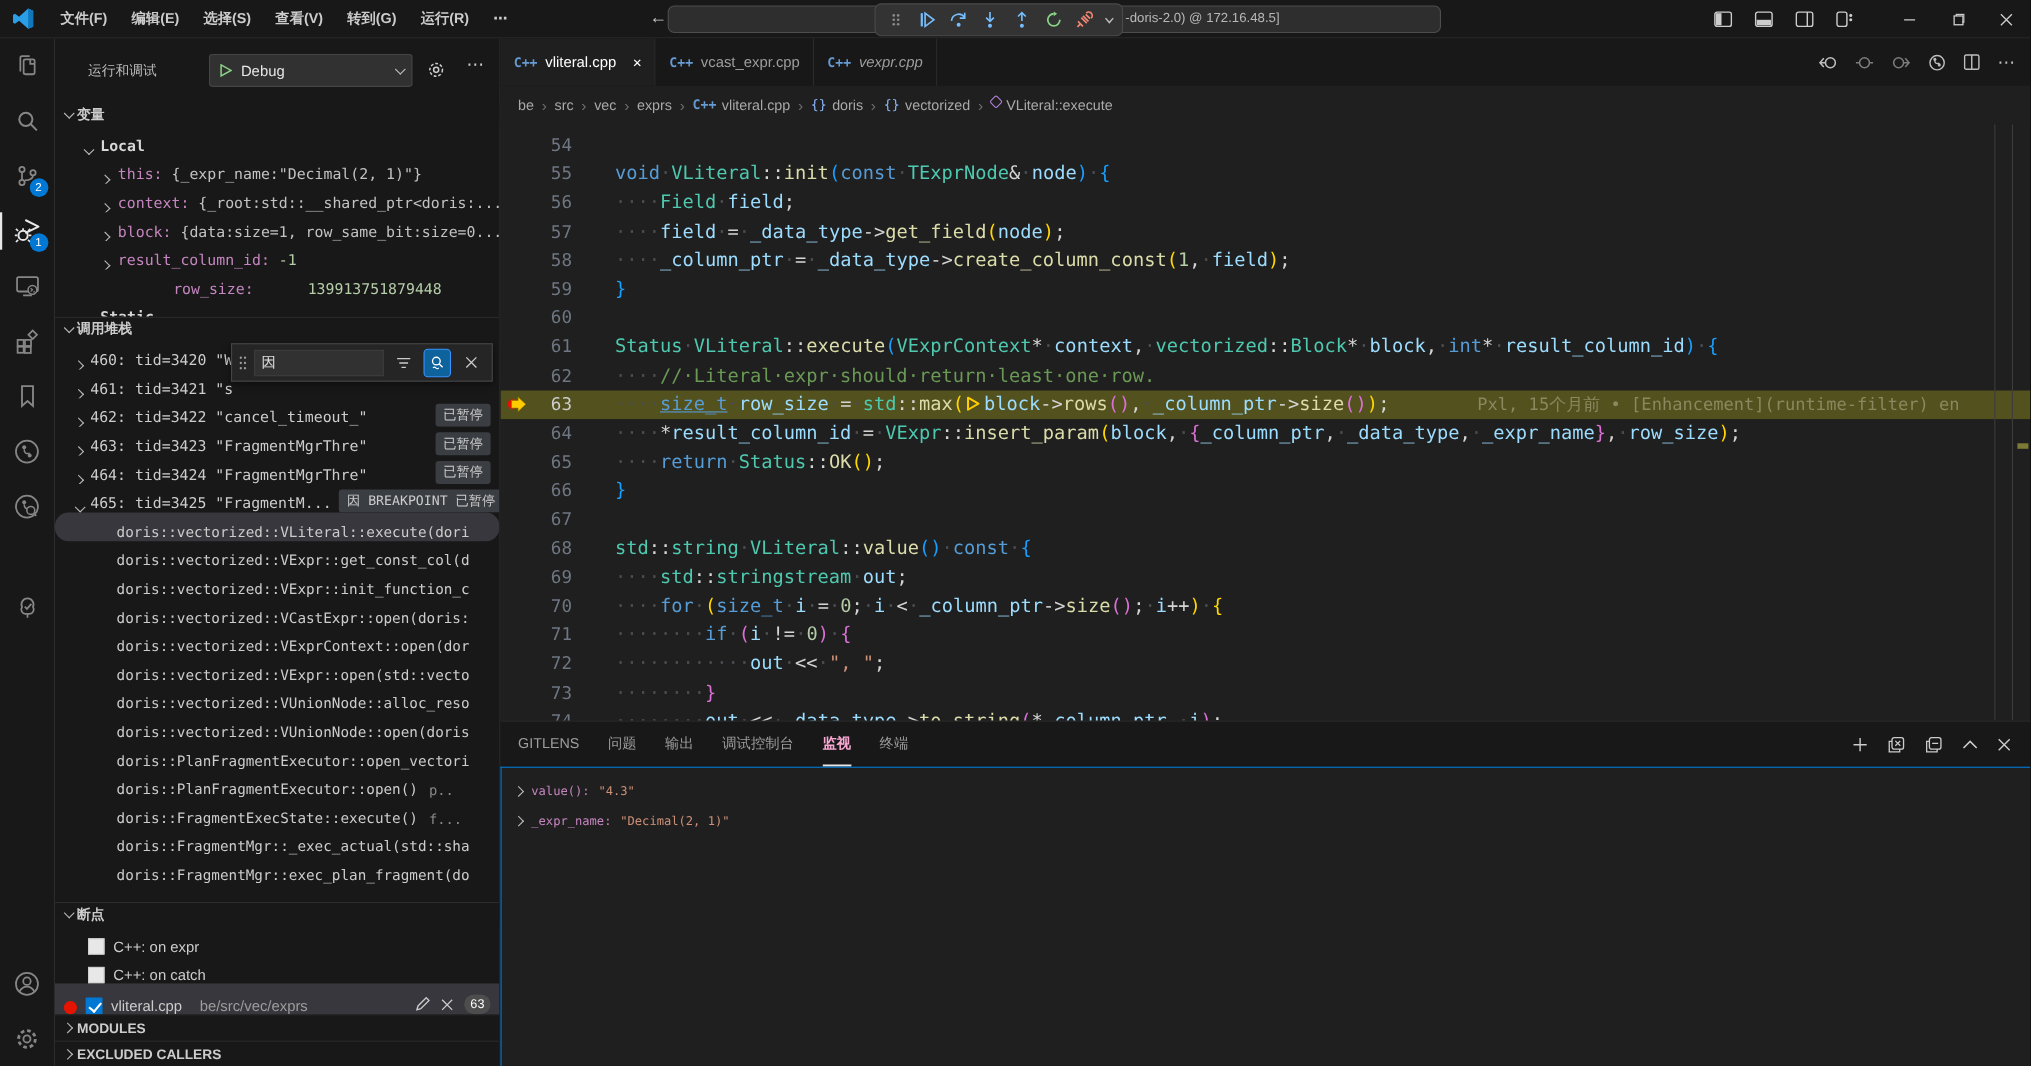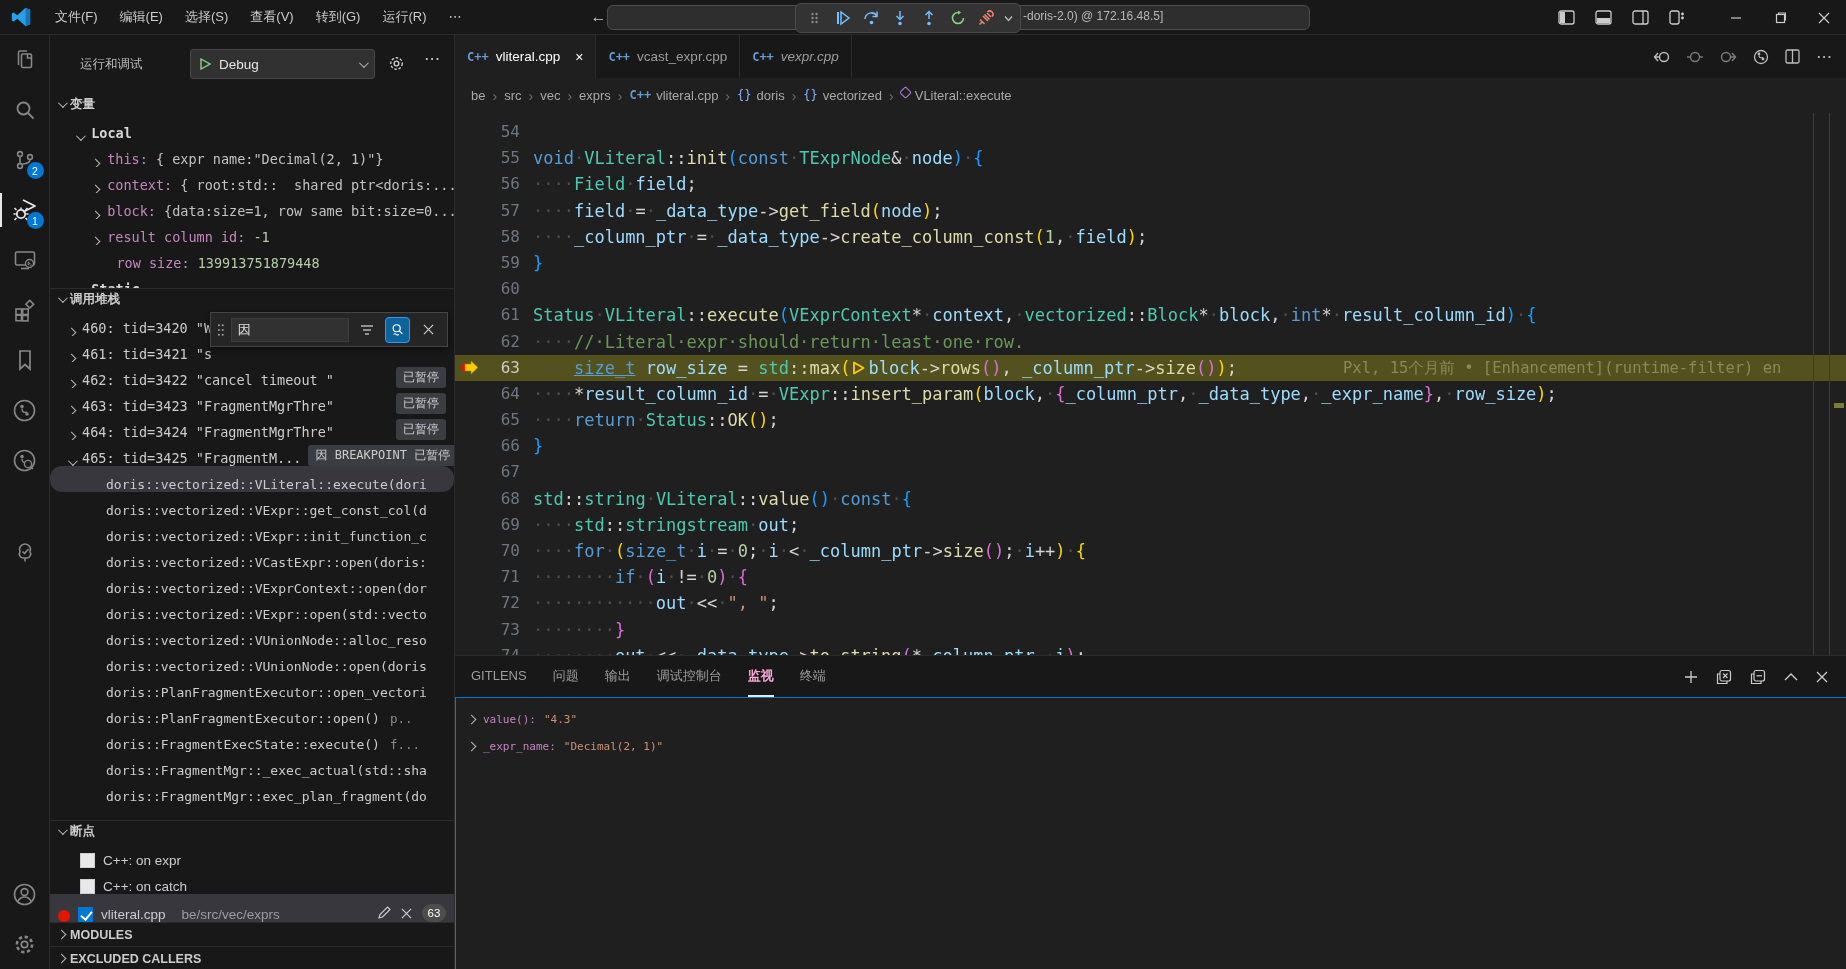--- a/index.html
+++ b/index.html
@@ -6,21 +6,21 @@
   html,body { background:#000; }
   #app {
     position:relative; width:1846px; height:969px; overflow:hidden;
     background:#1f1f1f; color:#cccccc;
     font-family:"Liberation Sans","DejaVu Sans",sans-serif; font-size:13px;
   }
   
   .titlebar { position:absolute; left:0; top:0; width:1846px; height:35px; background:#181818; border-bottom:1px solid #2b2b2b; display:flex; align-items:center; }
   .vscode-logo { width:22px; height:22px; margin:0 12px 0 10px; }
   .menus { display:flex; align-items:center; }
-  .menu-item { padding:0 11px; height:26px; line-height:26px; color:#cccccc; font-size:13px; border-radius:5px; cursor:default; }
+  .menu-item { padding:0 11px; height:26px; line-height:26px; color:#cccccc; font-size:13px; border-radius:5px; cursor:default;font-weight:bold; }
   .nav-arrows { display:flex; gap:14px; margin-left:118px; color:#cccccc; font-size:16px; }
   .nav-arrows .dim { color:#6e6e6e; }
   .searchbox { position:absolute; left:607px; top:5px; width:703px; height:25px; background:#2e2e2e; border:1px solid #4d4d4d; border-radius:6px; display:flex; align-items:center; color:#b8b8b8; font-size:12px; }
   .searchbox .mag { margin-left:188px; margin-right:6px; opacity:.85; }
   .search-right { position:absolute; left:415px; top:3px; white-space:nowrap; }
   .debug-toolbar { position:absolute; left:795px; top:3px; width:226px; height:30px; background:#333333; border:1px solid #4a4a4a; border-radius:6px; display:flex; align-items:center; padding:0 6px; gap:4px; z-index:5; }
   .dt-btn { width:26px; height:24px; display:flex; align-items:center; justify-content:center; border-radius:4px; }
   .dt-chevron { width:12px; }
   .win-icons { position:absolute; right:0; top:0; height:35px; display:flex; align-items:center; }
   .win-icon { width:44px; height:35px; display:flex; align-items:center; justify-content:center; color:#cccccc; }
@@ -85,21 +85,21 @@
   .bc-sep { color:#6e6e6e; font-size:14px; }
   .bc-item { display:flex; gap:5px; }
   .bc-braces { color:#8ab4f8; font-family:"DejaVu Sans Mono",monospace; font-size:12px; }
   .bc-method { width:9px; height:9px; border:1.5px solid #b180d7; transform:rotate(45deg); border-radius:2px; }
   
   .code { position:relative; flex:none; height:542px; overflow:hidden; font-family:"DejaVu Sans Mono",monospace; font-size:17px; }
   .code-lines { position:absolute; left:0; top:6px; width:100%; }
   .line { position:relative; height:26.2px; line-height:26.2px; white-space:pre; }
   .line .gutter { position:absolute; left:0; top:0; width:65px; text-align:right; color:#6e7681; font-size:16px; }
   .line.hl .gutter { color:#cccccc; }
-  .line .ltext { position:absolute; left:78px; top:0;text-align:right; }
+  .line .ltext { position:absolute; left:104px; top:0;text-align:right; }
   .line.hl { background:#53511e; }
   .line .bp-arrow { position:absolute; left:6px; top:4px; }
   .blame { position:absolute; left:888px; top:0; color:#8b885f; font-size:15.5px; white-space:nowrap; }
   .tk-k{color:#569cd6} .tk-ku{color:#569cd6;text-decoration:underline}
   .tk-t{color:#4ec9b0} .tk-f{color:#dcdcaa} .tk-v{color:#9cdcfe}
   .tk-o{color:#d4d4d4} .tk-c{color:#6a9955} .tk-s{color:#ce9178}
   .tk-num{color:#b5cea8} .tk-w{color:#4a4d51}
   .tk-pb{color:#179fff} .tk-py{color:#ffd700} .tk-pp{color:#da70d6}
   .inline-ipt { display:inline-block; vertical-align:-2px; margin:0 2px 0 1px; }
   .ruler { position:absolute; top:0; bottom:0; width:1px; background:#3c3c3c; }
@@ -392,21 +392,21 @@
           <div class="row26" style="padding-left: 42px;">
             <span class="chev"></span>
             <span class="var-name">&nbsp;block:</span>
             <span class="var-val">&nbsp;{data:size=1, row_same_bit:size=0...</span>
           </div>
           <div class="row26" style="padding-left: 42px;">
             <span class="chev"></span>
             <span class="var-name">&nbsp;result_column_id:</span>
             <span class="var-num">&nbsp;-1</span>
           </div>
-          <div class="row26" style="padding-left: 42px;">
+          <div class="row26" style="padding-left: 42px; gap: 41px;">
             <span>&nbsp;&nbsp;</span>
             <span class="var-name">&nbsp;row_size:</span>
             <span class="var-num">&nbsp;139913751879448</span>
           </div>
           <div class="row26" style="padding-left: 26px; text-decoration: underline;">
             <span class="chev"></span>
             <span class="scope-label">&nbsp;Static</span>
           </div>
         </div>
     </div>

